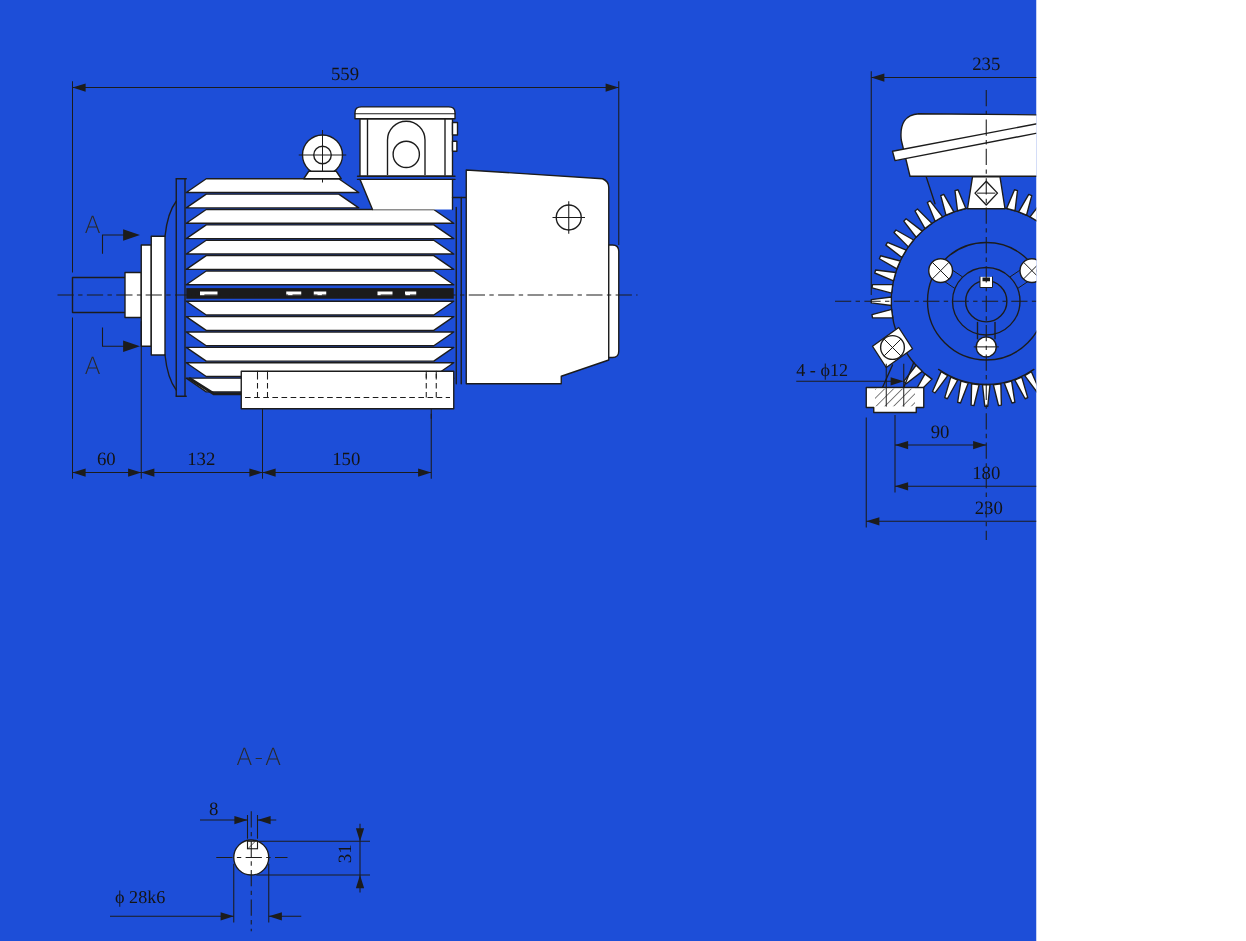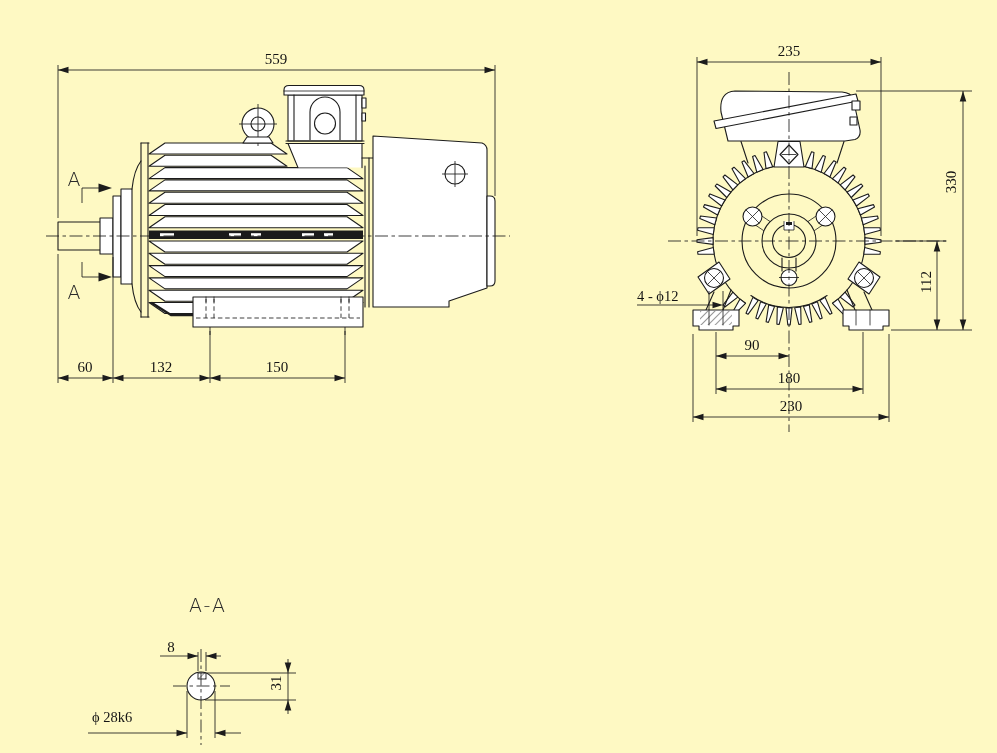--- a/index.html
+++ b/index.html
@@ -1,17 +1,17 @@
 <!DOCTYPE html>
 <html><head>
 <meta charset="utf-8">
 <title>Technical Drawing</title>
 <style>
   html,body{margin:0;padding:0;background:#fff;}
-  .stage{position:relative;width:997px;height:753px;background:#fef9c3;overflow:hidden;
+  .stage{position:relative;width:829px;height:753px;background:#1d4ed8;overflow:hidden;
          font-family:"Liberation Serif","DejaVu Serif",serif;}
   svg{display:block}
   
   .o  {fill:none;stroke:#1c1c1c;stroke-width:1.1;stroke-linejoin:round;stroke-linecap:round}
   .of {fill:#ffffff;stroke:#1c1c1c;stroke-width:1.1;stroke-linejoin:round}
   .t2 {stroke-width:2.3}
   .thin{stroke-width:0.8}
   
   .d  {fill:none;stroke:#1c1c1c;stroke-width:0.85}
   .cl {fill:none;stroke:#1c1c1c;stroke-width:0.85;stroke-dasharray:13 3.5 3.5 3.5}

